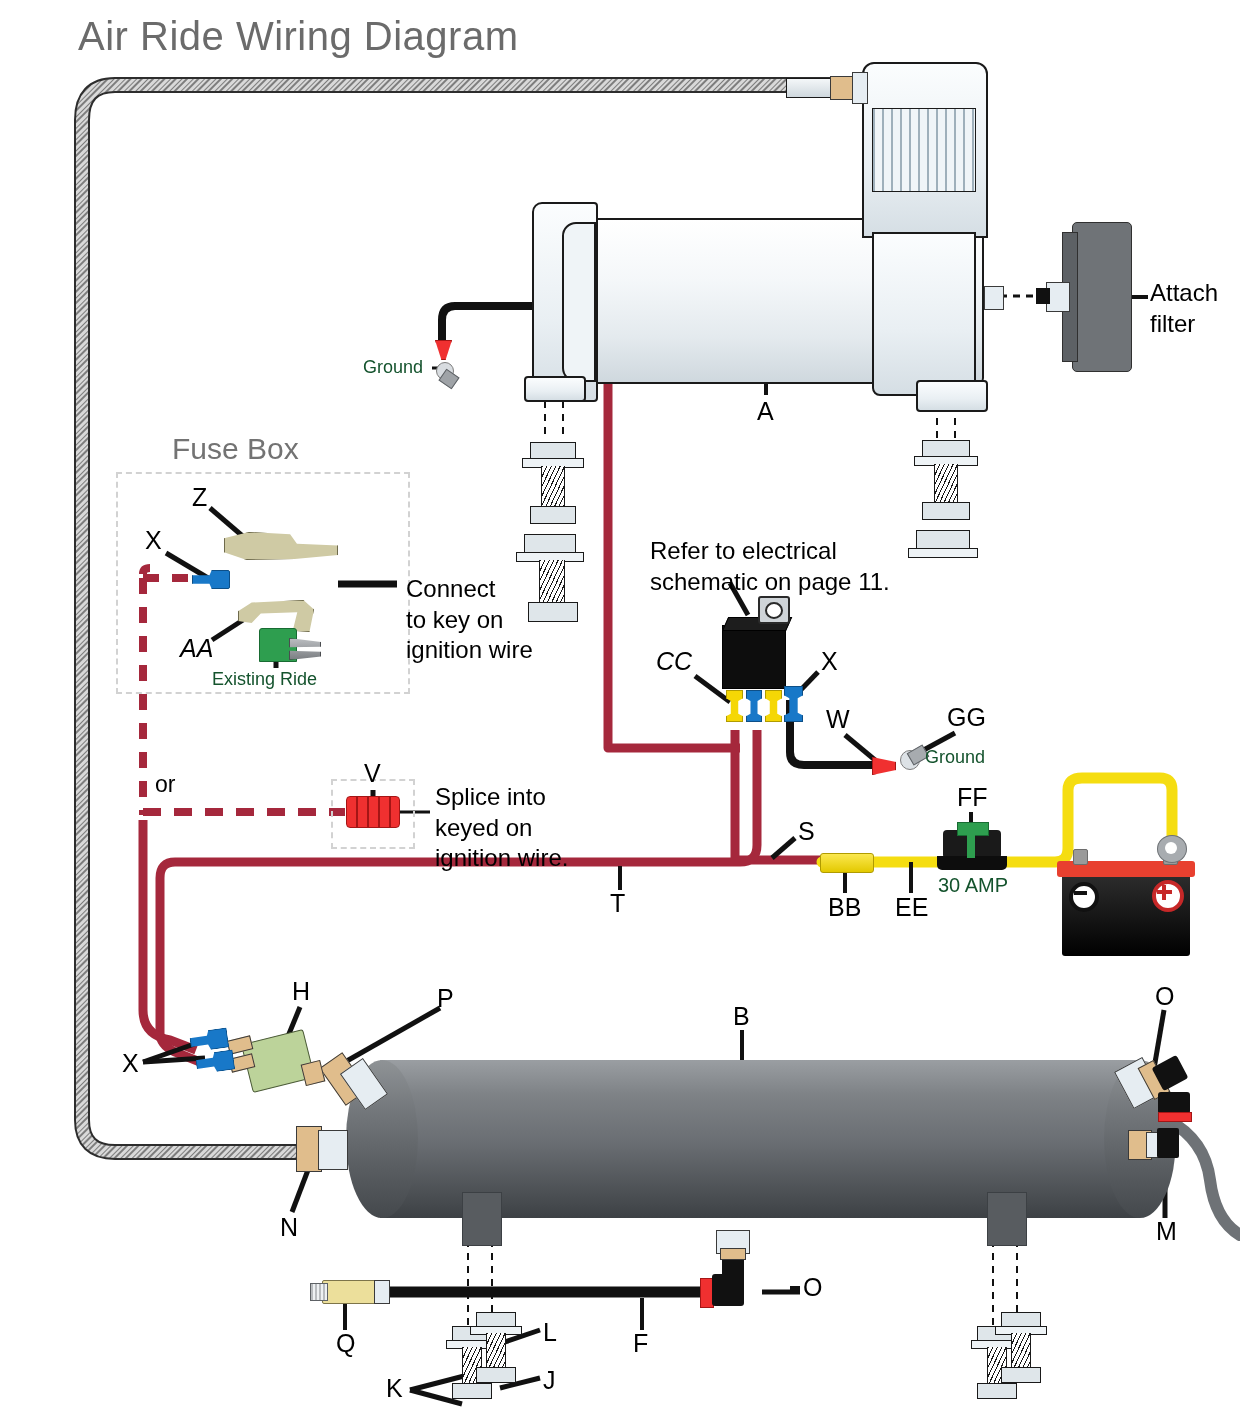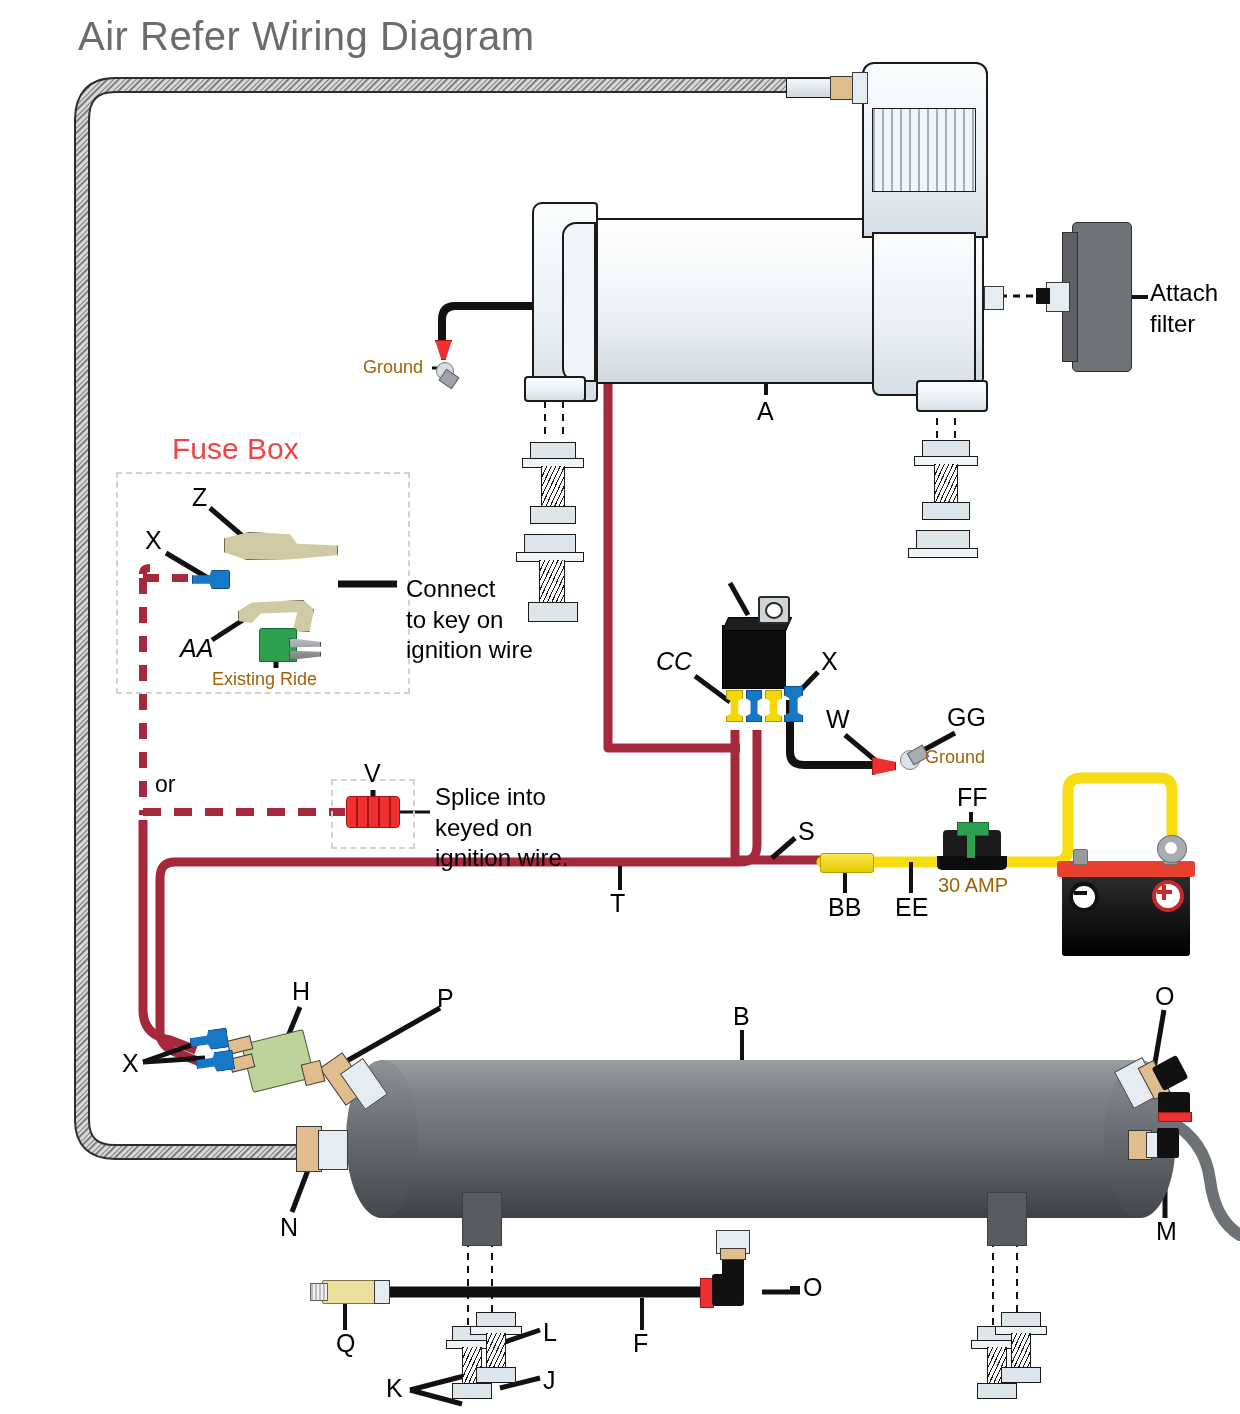--- a/index.html
+++ b/index.html
@@ -22,41 +22,41 @@
     left: 78px;
     top: 14px;
     font-size: 40px;
     color: #6b6b6b;
     letter-spacing: 0.5px;
     white-space: nowrap;
   }
   .section-title {
     position: absolute;
     font-size: 30px;
-    color: #ef4444;
+    color: #737373;
     white-space: nowrap;
   }
   .lbl {
     position: absolute;
     font-size: 25px;
     color: #000000;
     white-space: nowrap;
     line-height: 1.05;
   }
   .note {
     position: absolute;
     font-size: 24px;
     color: #000000;
     line-height: 1.28;
     white-space: pre-line;
   }
   .note-sm {
     position: absolute;
     font-size: 18px;
-    color: #a16207;
+    color: #14532d;
     line-height: 1.28;
     white-space: pre-line;
   }
   .dashbox {
     position: absolute;
     border: 2px dashed #d2d2d2;
   }
   .svg-layer {
     position: absolute;
     left: 0; top: 0;
@@ -139,21 +139,21 @@
   .filter { position:absolute; background:#6f7377; border:1px solid #303030; }
   .bolt-head { position:absolute; background:#dfe6ea; border:1px solid #1a1a1a; }
   .bolt-wash { position:absolute; background:#eef3f6; border:1px solid #1a1a1a; }
   .bolt-spr { position:absolute; background: repeating-linear-gradient(115deg,#1a1a1a 0 1px,#ffffff 1px 4px); border-left:1px solid #1a1a1a; border-right:1px solid #1a1a1a; }
 </style>
 </head>
 <body>
 
 <div id="canvas">
 
-  <div class="title">Air Refer Wiring Diagram</div>
+  <div class="title">Air Ride Wiring Diagram</div>
 
   <svg class="svg-layer" viewBox="0 0 1240 1414">
     <defs>
       <pattern id="braid" width="8" height="8" patternUnits="userSpaceOnUse" patternTransform="rotate(45)">
         <rect width="8" height="8" fill="#d9d9d9"></rect>
         <path d="M0 0 L0 8 M4 0 L4 8" stroke="#7d7d7d" stroke-width="2"></path>
       </pattern>
       <linearGradient id="tankgrad" x1="0" y1="0" x2="0" y2="1">
         <stop offset="0%" stop-color="#9a9ea2"></stop>
         <stop offset="25%" stop-color="#7e8286"></stop>
@@ -359,20 +359,22 @@
     <div class="relay-body" style="left:722px; top:625px; width:62px; height:62px;"></div>
     <div style="position:absolute; left:722px; top:617px; width:62px; height:12px; background:#1d1d1d; border:1px solid #000; transform:skewX(-24deg); transform-origin:0 100%;"></div>
     <div style="position:absolute; left:758px; top:596px; width:28px; height:24px; background:#cfd4d8; border:2px solid #2a2a2a; border-radius:3px;"></div>
     <div style="position:absolute; left:765px; top:602px; width:14px; height:13px; border-radius:50%; background:#fff; border:2px solid #2a2a2a;"></div>
 
     <div class="yel-con" style="left:726px; top:690px; width:15px; height:30px; clip-path:polygon(0 0,100% 0,100% 26%,72% 34%,72% 74%,100% 82%,100% 100%,0 100%,0 82%,28% 74%,28% 34%,0 26%);"></div>
     <div class="blue-con" style="left:746px; top:690px; width:14px; height:30px; clip-path:polygon(0 0,100% 0,100% 26%,72% 34%,72% 74%,100% 82%,100% 100%,0 100%,0 82%,28% 74%,28% 34%,0 26%);"></div>
     <div class="yel-con" style="left:765px; top:690px; width:15px; height:30px; clip-path:polygon(0 0,100% 0,100% 26%,72% 34%,72% 74%,100% 82%,100% 100%,0 100%,0 82%,28% 74%,28% 34%,0 26%);"></div>
     <div class="blue-con" style="left:784px; top:686px; width:17px; height:34px; clip-path:polygon(0 0,100% 0,100% 26%,72% 34%,72% 74%,100% 82%,100% 100%,0 100%,0 82%,28% 74%,28% 34%,0 26%);"></div>
   </div>
+  <div class="note" style="left:650px; top:536px;">Refer to electrical
+schematic on page 11.</div>
   <div class="lbl" style="left:656px; top:648px;font-style:italic;">CC</div>
   <div class="lbl" style="left:821px; top:648px;">X</div>
   <div class="lbl" style="left:826px; top:706px;">W</div>
   <div class="lbl" style="left:947px; top:704px;">GG</div>
   <div class="redfuse" style="left:872px; top:757px; width:22px; height:16px; clip-path:polygon(0 0,100% 28%,100% 72%,0 100%);"></div>
   <div style="position:absolute; left:900px; top:750px; width:18px; height:18px; border-radius:50%; background:#dde2e6; border:1px solid #7d7d7d;"></div>
   <div style="position:absolute; left:909px; top:748px; width:16px; height:12px; background:#a7abaf; border:1px solid #5d6165; transform:rotate(-30deg);"></div>
   <div class="note-sm" style="left:925px; top:746px;">Ground</div>
 
   <div class="yel-con" style="left:820px; top:853px; width:52px; height:18px; border-radius:3px; background:linear-gradient(180deg,#fbe84f,#e3c900);"></div>

